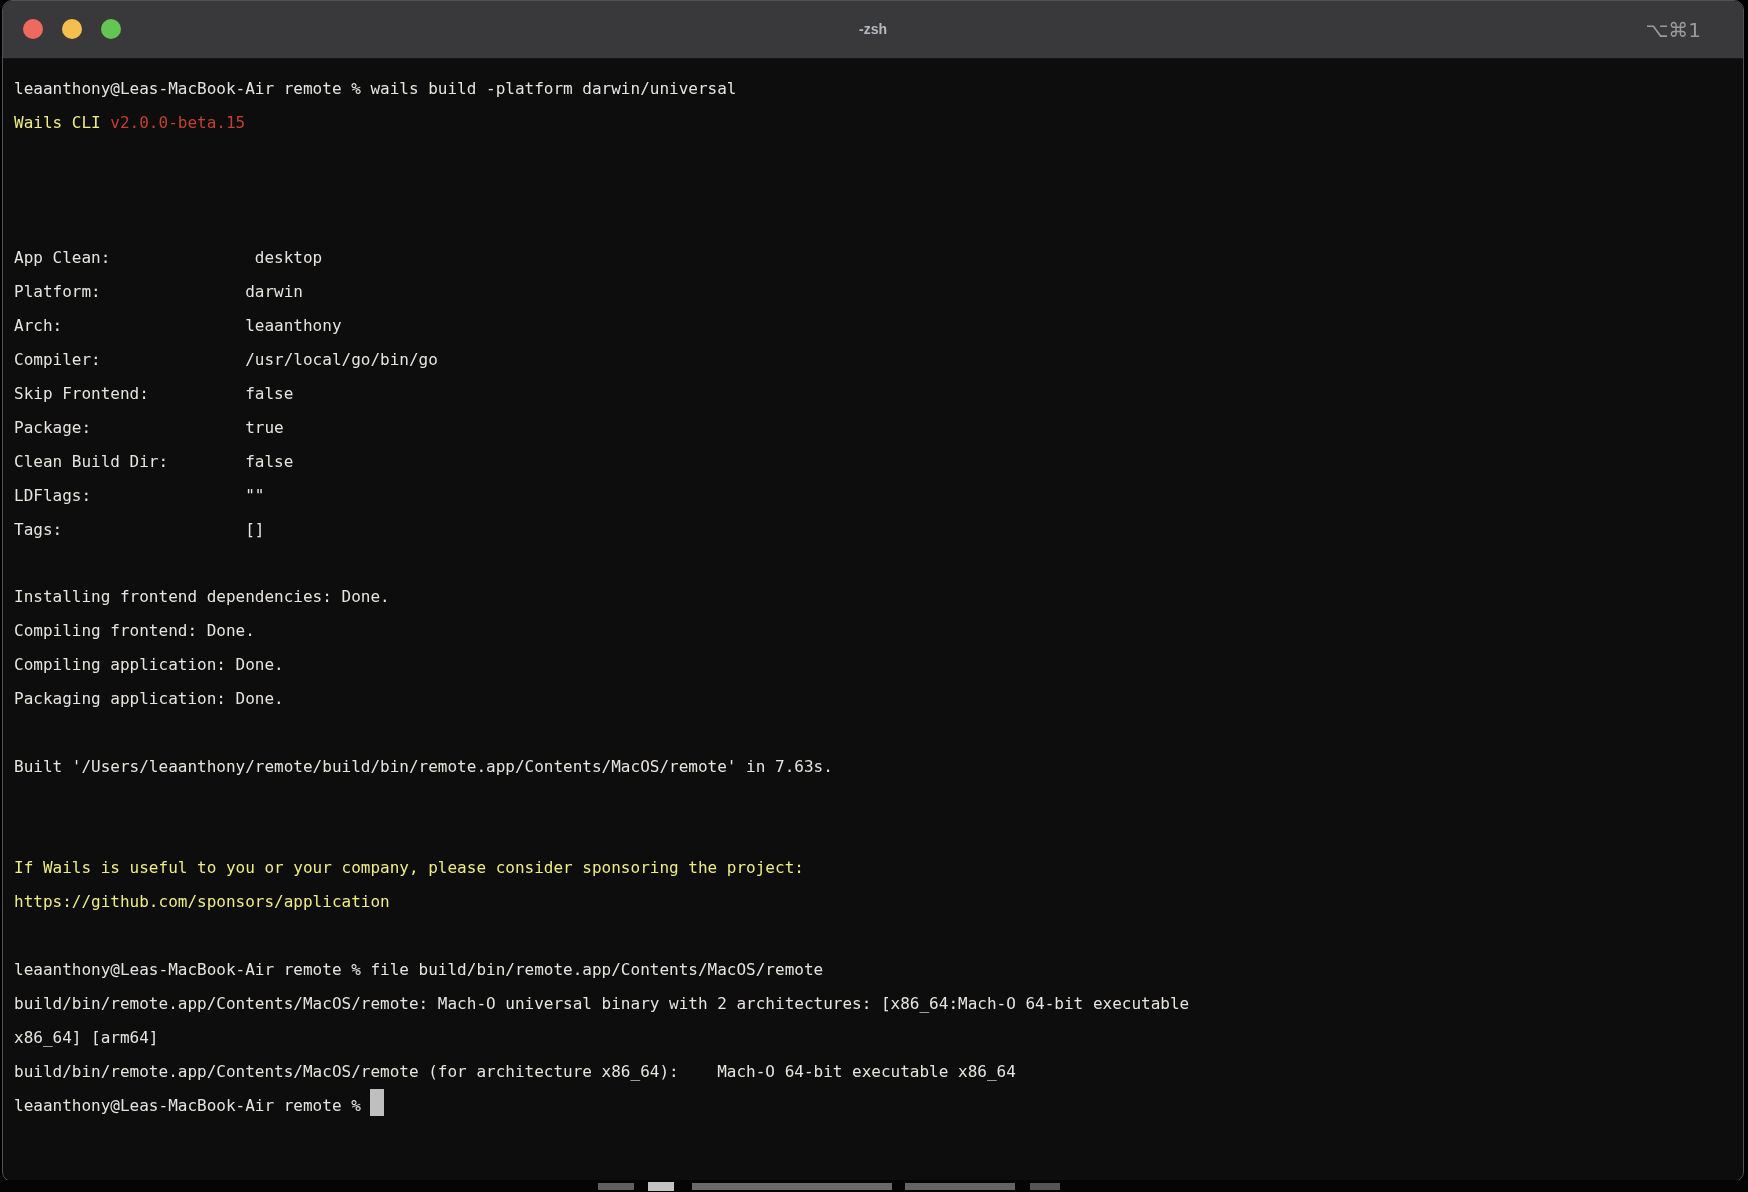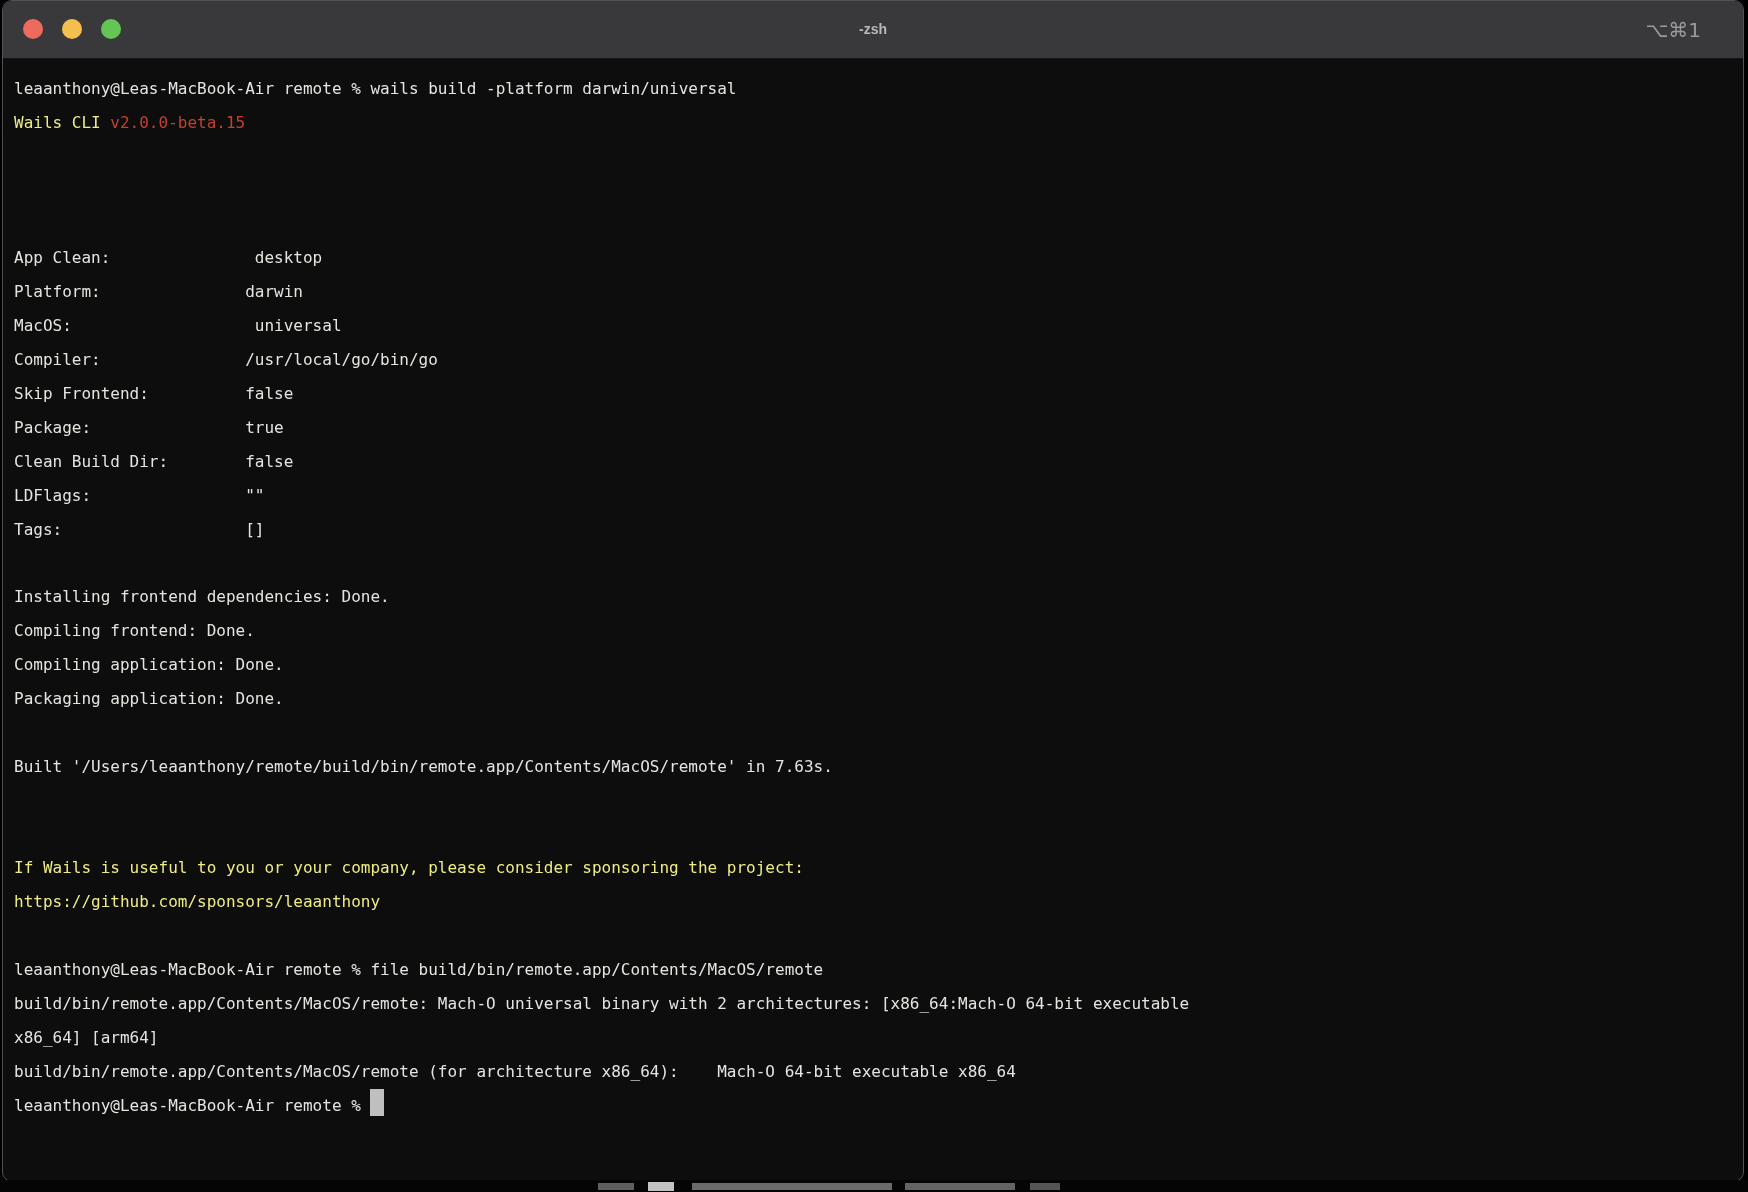--- a/index.html
+++ b/index.html
@@ -53,38 +53,38 @@
     <div class="shortcut">⌥⌘1</div>
   </div>
   <div class="term">
       <div class="line"><span>leaanthony@Leas-MacBook-Air remote % wails build -platform darwin/universal</span></div>
       <div class="line"><span class="c-yellow">Wails CLI </span><span class="c-red">v2.0.0-beta.15</span></div>
       <div class="line"></div>
       <div class="line"></div>
       <div class="line"></div>
       <div class="line"><span>App Clean:               desktop</span></div>
       <div class="line"><span>Platform:               darwin</span></div>
-      <div class="line"><span>MacOS:                   universal</span></div>
+      <div class="line"><span>Arch:                   leaanthony</span></div>
       <div class="line"><span>Compiler:               /usr/local/go/bin/go</span></div>
       <div class="line"><span>Skip Frontend:          false</span></div>
       <div class="line"><span>Package:                true</span></div>
       <div class="line"><span>Clean Build Dir:        false</span></div>
       <div class="line"><span>LDFlags:                ""</span></div>
       <div class="line"><span>Tags:                   []</span></div>
       <div class="line"></div>
       <div class="line"><span>Installing frontend dependencies: Done.</span></div>
       <div class="line"><span>Compiling frontend: Done.</span></div>
       <div class="line"><span>Compiling application: Done.</span></div>
       <div class="line"><span>Packaging application: Done.</span></div>
       <div class="line"></div>
       <div class="line"><span>Built '/Users/leaanthony/remote/build/bin/remote.app/Contents/MacOS/remote' in 7.63s.</span></div>
       <div class="line"></div>
       <div class="line"></div>
       <div class="line"><span class="c-yellow">If Wails is useful to you or your company, please consider sponsoring the project:</span></div>
-      <div class="line"><span class="c-yellow">https://github.com/sponsors/leaanthony</span></div>
+      <div class="line"><span class="c-yellow">https://github.com/sponsors/application</span></div>
       <div class="line"></div>
       <div class="line"><span>leaanthony@Leas-MacBook-Air remote % file build/bin/remote.app/Contents/MacOS/remote</span></div>
       <div class="line"><span>build/bin/remote.app/Contents/MacOS/remote: Mach-O universal binary with 2 architectures: [x86_64:Mach-O 64-bit executable</span></div>
       <div class="line"><span>x86_64] [arm64]</span></div>
       <div class="line"><span>build/bin/remote.app/Contents/MacOS/remote (for architecture x86_64):    Mach-O 64-bit executable x86_64</span></div>
       <div class="line"><span>leaanthony@Leas-MacBook-Air remote % </span><span class="cursor"></span></div>
     </div>
 </div>
 
 <div class="sliver">

